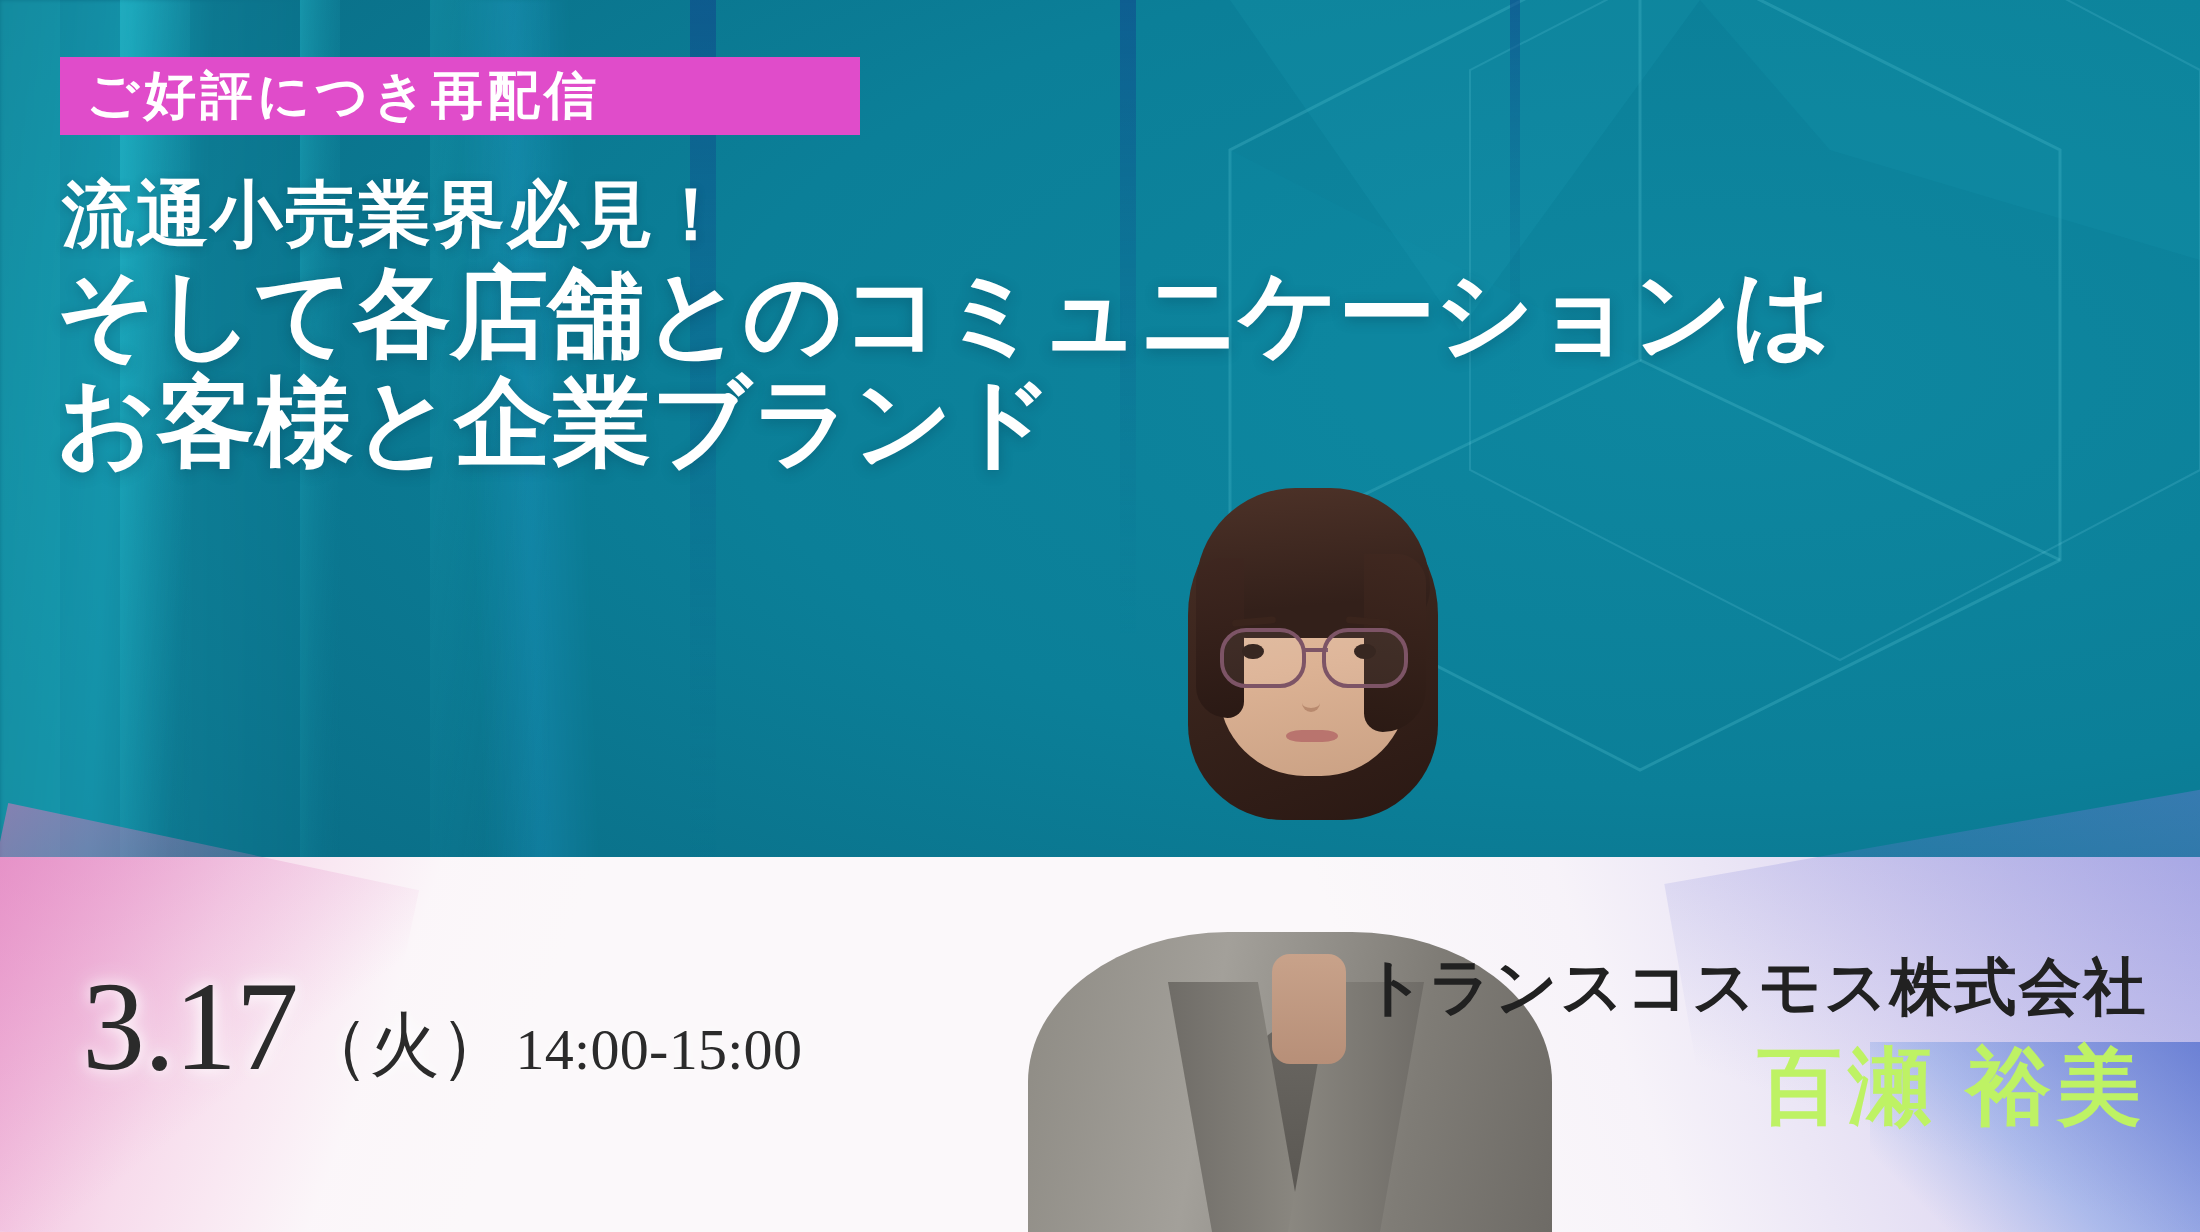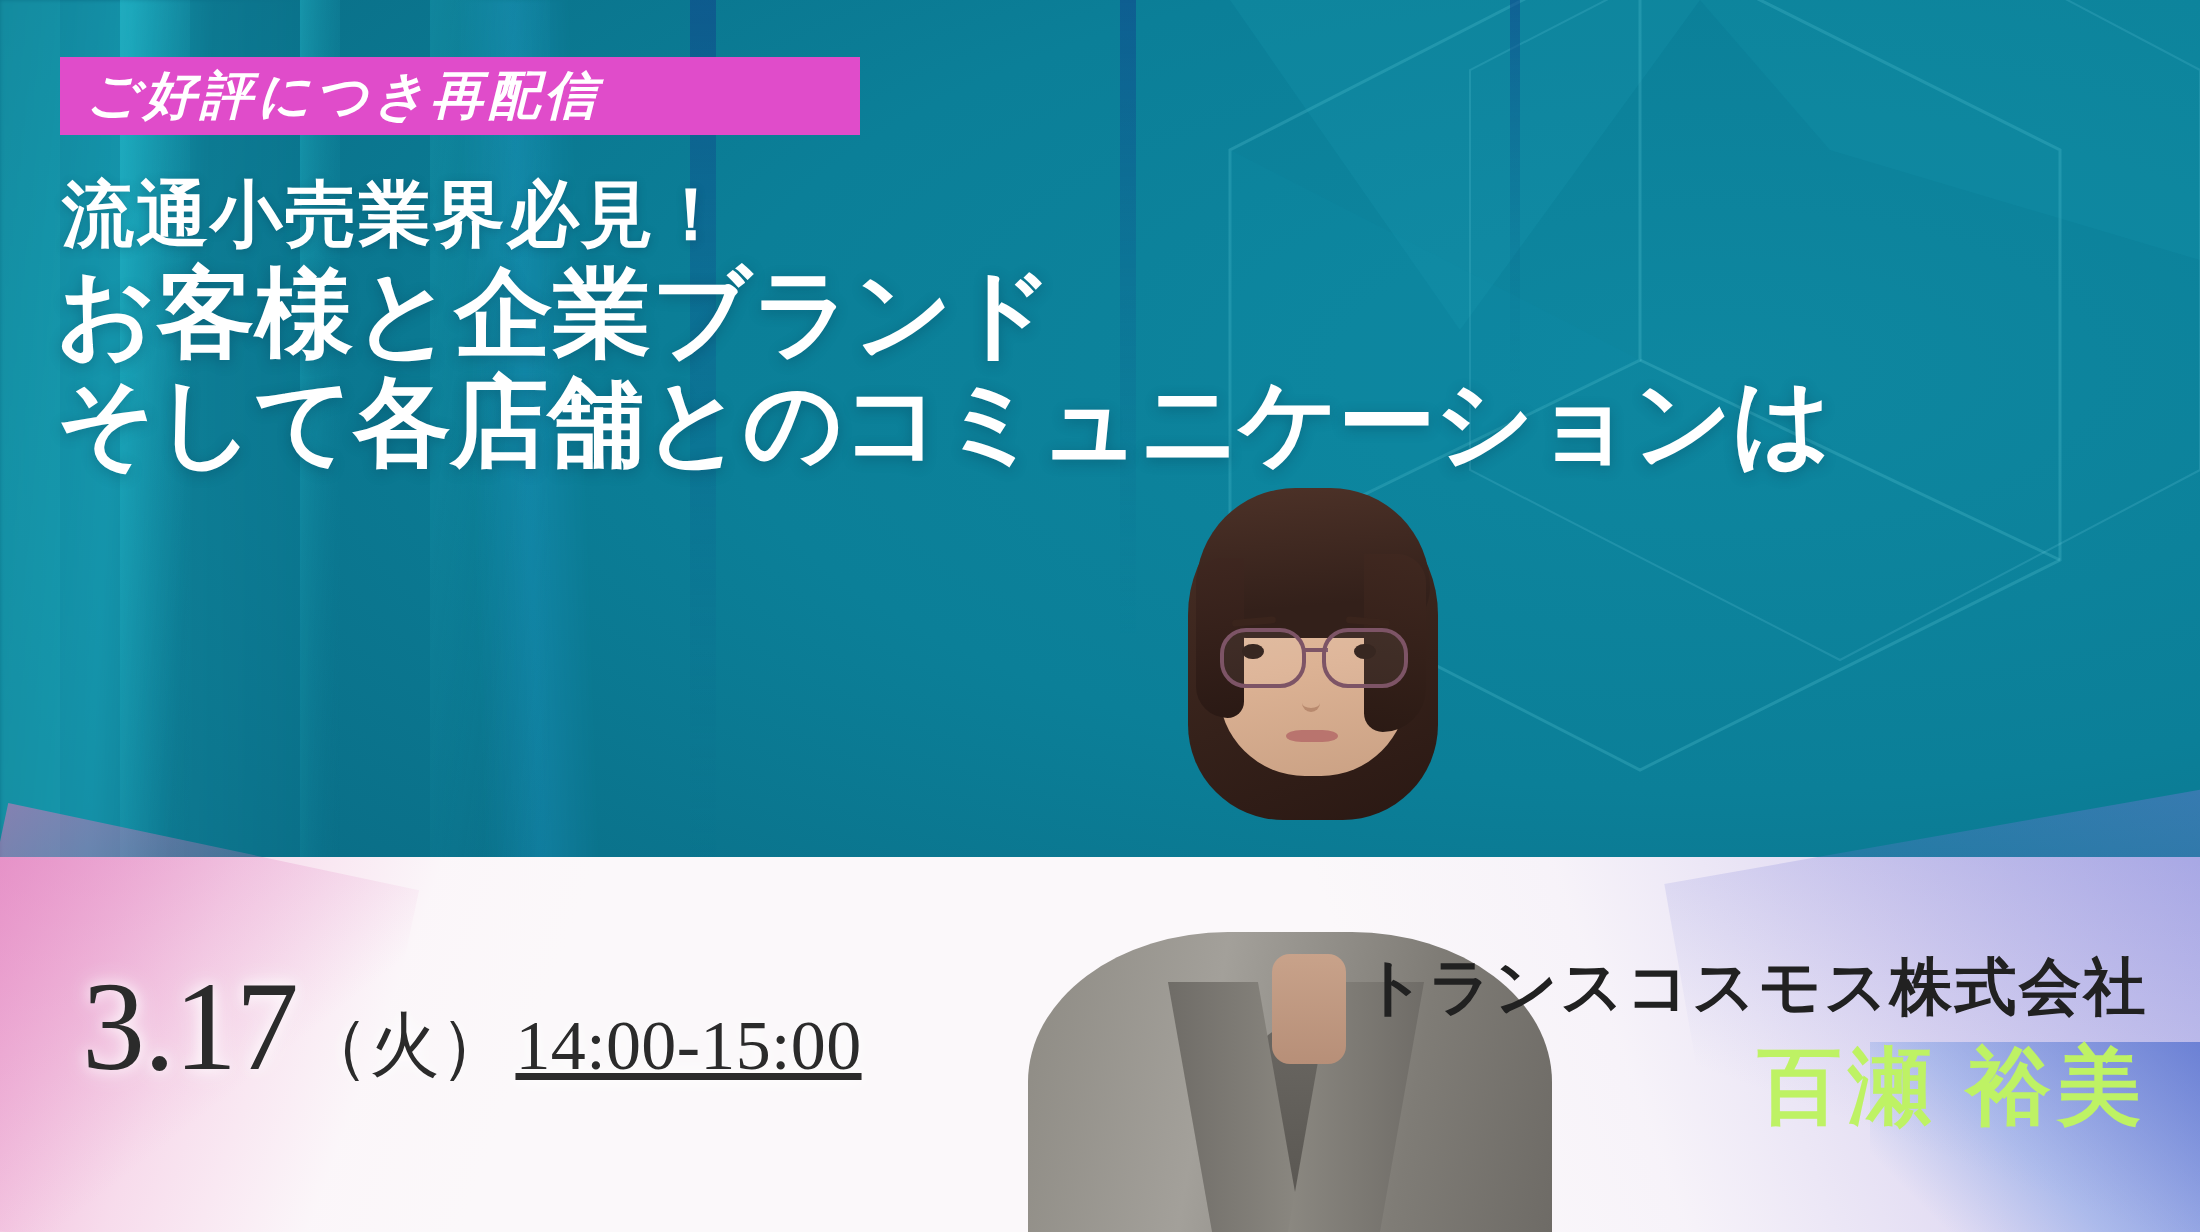--- a/index.html
+++ b/index.html
@@ -78,21 +78,20 @@
     padding:0 26px;
     box-sizing:border-box;
   }
   .badge-text{
     color:#ffffff;
     font-size:52px;
     font-weight:700;
     letter-spacing:.09em;
     line-height:1;
     white-space:nowrap;
-    font-style:italic;
   }
 
   
   .title-wrap{
     position:absolute;
     left:56px; top:178px;
     width:2090px;
     color:#ffffff;
   }
   .title-kicker{
@@ -212,21 +211,21 @@
   .date-row{
     position:absolute;
     left:58px; bottom:142px;
     color:#2b2b2b;
     display:flex; align-items:baseline;
     z-index:4;
     text-shadow:0 0 14px rgba(255,255,255,.95), 0 0 26px rgba(255,255,255,.8);
   }
   .date-main{font-size:126px; line-height:1; font-weight:400; letter-spacing:-.01em;margin-left:24px;}
   .date-dow{font-size:70px; line-height:1; margin-left:2px;}
-  .date-time{font-size:70px; line-height:1; margin-left:6px; letter-spacing:.005em;text-decoration:underline;}
+  .date-time{font-size:58px; line-height:1; margin-left:6px; letter-spacing:.005em;}
 
   
   .speaker{
     position:absolute;
     right:52px; bottom:96px;
     text-align:right;
     color:#1d1d1d;
     z-index:4;
   }
   .speaker-company{
@@ -299,22 +298,22 @@
     <div class="band-blue-corner"></div>
   </div>
 
   <div class="badge">
     <span class="badge-text">ご好評につき再配信</span>
   </div>
 
   <div class="title-wrap">
     <div class="title-kicker">流通小売業界必見！</div>
     <div class="title-main">
+      <span class="ln l3">そして各店舗とのコミュニケーションは</span>
       <span class="ln l1">お客様と企業ブランド</span>
-      <span class="ln l3">そして各店舗とのコミュニケーションは</span>
     </div>
   </div>
 
   <div class="photo">
     <div class="suit"></div>
     <div class="blouse"></div>
     <div class="lapel-l"></div>
     <div class="lapel-r"></div>
     <div class="neck"></div>
     <div class="hair-back"></div>

